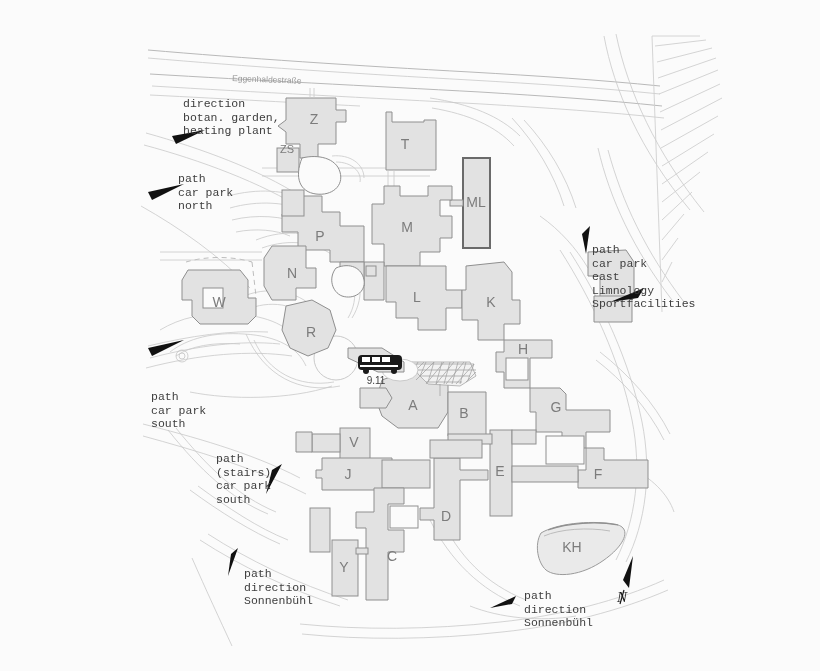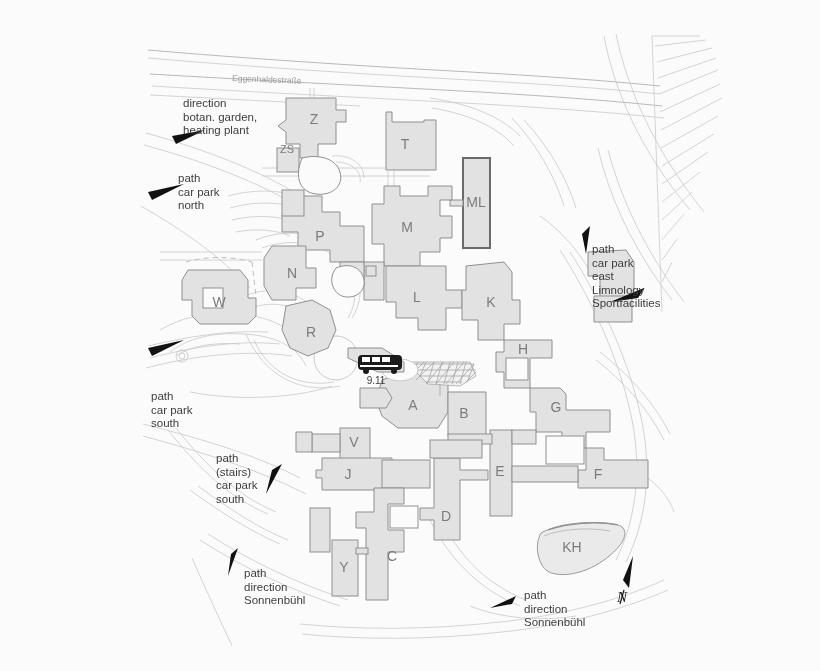--- a/index.html
+++ b/index.html
@@ -10,21 +10,21 @@
     overflow:hidden;
   }
   #map-root{position:relative;width:820px;height:671px;background:#fbfbfb;}
   svg.layer{position:absolute;top:0;left:0;width:820px;height:671px;}
   .callout{
     position:absolute;
     color:#3d3d3d;
     font-size:11.5px;
     line-height:13.5px;
     white-space:pre;
-    font-family:Liberation Sans, sans-serif;
+    font-family:Liberation Mono, monospace;
   }
   .bldg-label{
     fill:#7c7c7c;
     font-size:14px;
     font-family:"Liberation Sans", sans-serif;
     text-anchor:middle;
     dominant-baseline:middle;
   }
   .bldg-label.sm{font-size:11px;}
   .stop-label{

